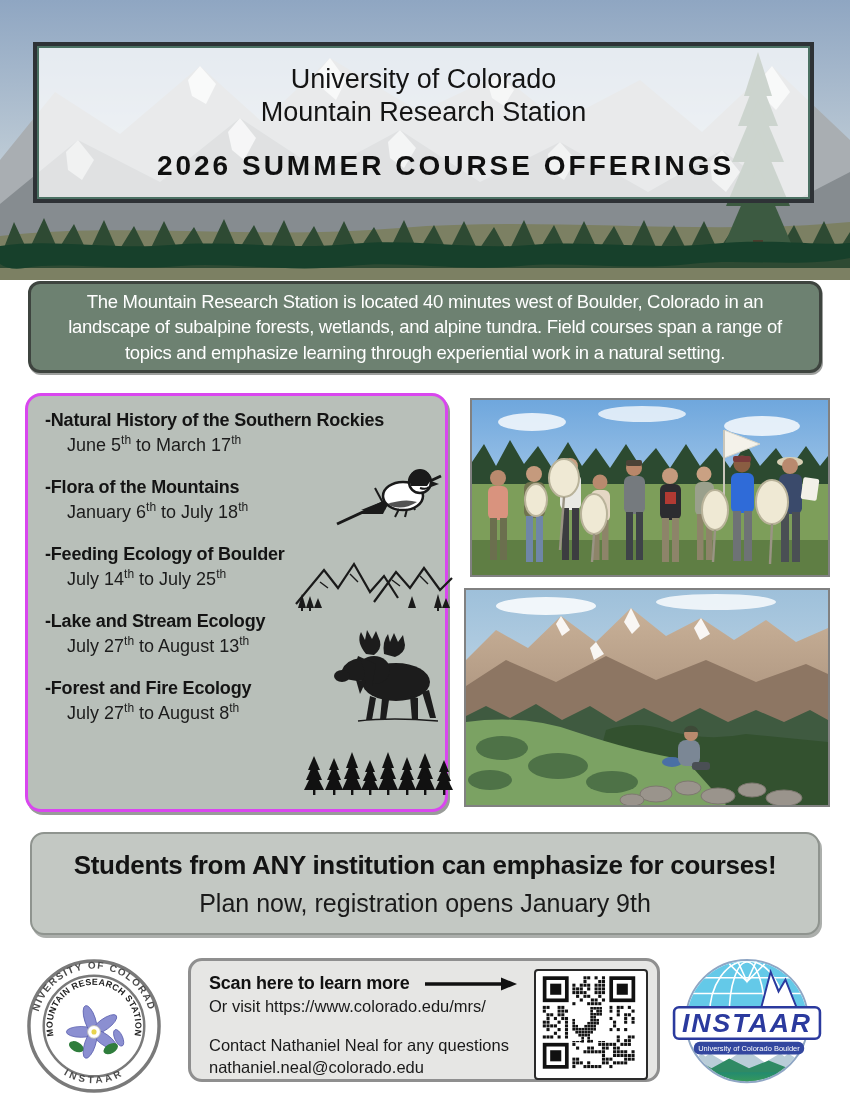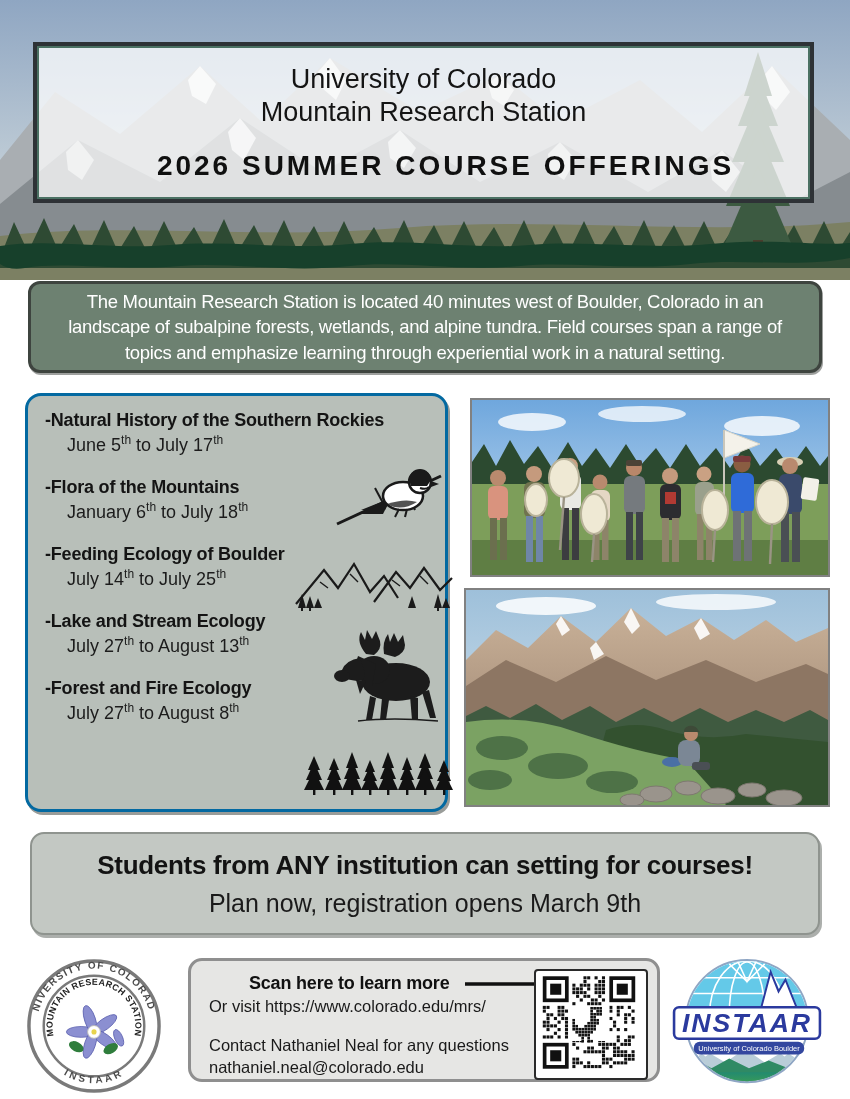--- a/index.html
+++ b/index.html
@@ -18,21 +18,21 @@
 
   
   .intro-box{position:absolute;left:28px;top:281px;width:794px;height:92px;box-sizing:border-box;
              background:#6d8171;border:3px solid #3e443f;border-radius:12px;
              box-shadow:1px 2px 0 rgba(40,45,40,.45);
              display:flex;align-items:center;justify-content:flex-end;padding:8px 14px;}
   .intro-text{color:#fff;font-size:18.5px;letter-spacing:-0.3px;line-height:1.38;text-align:center;font-weight:500;}
 
   
   .course-box{position:absolute;left:25px;top:393px;width:423px;height:419px;box-sizing:border-box;
-              background:#b8bfb9;border:3px solid #0369a1;border-radius:16px;
+              background:#b8bfb9;border:3px solid #d946ef;border-radius:16px;
               box-shadow:2px 3px 0 rgba(70,75,70,.55);padding:14px 0 0 17px;}
   .course{margin-bottom:21px;}
   .course-title{font-size:18px;font-weight:700;letter-spacing:-0.2px;color:#141414;}
   .course-date{font-size:18px;color:#1c1c1c;padding-left:22px;margin-top:2px;}
   .course-date sup{font-size:12px;}
   .ill{position:absolute;}
   .ill-bird{left:295px;top:58px;}
   .ill-mountains{left:262px;top:158px;}
   .ill-moose{left:300px;top:228px;}
   .ill-trees{left:272px;top:352px;}
@@ -49,21 +49,21 @@
               display:flex;flex-direction:column;align-items:center;justify-content:center;}
   .banner-line1{font-size:26px;font-weight:800;letter-spacing:-0.3px;color:#131313;}
   .banner-line2{font-size:25px;margin-top:8px;color:#1a1a1a;}
 
   
   .footer{position:absolute;left:0;top:950px;width:850px;height:149px;}
   .mrs-seal{position:absolute;left:25px;top:7px;width:138px;height:138px;}
   .scan-box{position:absolute;left:188px;top:8px;width:472px;height:124px;box-sizing:border-box;
             background:#e6e6e4;border:3px solid #8f8f8f;border-radius:14px;padding:12px 0 0 18px;}
   .scan-row{display:flex;align-items:center;gap:14px;}
-  .scan-title{font-size:18px;font-weight:700;letter-spacing:-0.2px;color:#111;margin-left:40px;}
+  .scan-title{font-size:18px;font-weight:700;letter-spacing:-0.2px;color:#111;}
   .scan-visit{font-size:16.5px;margin-top:3px;color:#1a1a1a;white-space:nowrap;}
   .scan-contact{font-size:16.5px;margin-top:20px;color:#1a1a1a;white-space:nowrap;}
   .scan-email{font-size:16.5px;margin-top:3px;color:#1a1a1a;}
   .qr-wrap{position:absolute;right:9px;top:8px;width:110px;height:107px;background:#fff;
            border:2px solid #2a2a2a;border-radius:4px;}
   .instaar-logo{position:absolute;left:668px;top:6px;width:158px;height:138px;}
 </style>
 </head>
 <body>
 
@@ -115,21 +115,21 @@
     <div class="main-title">2026 SUMMER COURSE OFFERINGS</div>
   </div>
 
   <div class="intro-box">
     <div class="intro-text">The Mountain Research Station is located 40 minutes west of Boulder, Colorado in an landscape of subalpine forests, wetlands, and alpine tundra. Field courses span a range of topics and emphasize learning through experiential work in a natural setting.</div>
   </div>
 
   <div class="course-box">
     <div class="course">
       <div class="course-title">-Natural History of the Southern Rockies</div>
-      <div class="course-date"><span>June 5</span><sup>th</sup><span> to </span><span>July 17</span><sup>th</sup></div>
+      <div class="course-date"><span>June 5</span><sup>th</sup><span> to </span><span>March 17</span><sup>th</sup></div>
     </div>
     <div class="course">
       <div class="course-title">-Flora of the Mountains</div>
       <div class="course-date"><span>January 6</span><sup>th</sup><span> to </span><span>July 18</span><sup>th</sup></div>
     </div>
     <div class="course">
       <div class="course-title">-Feeding Ecology of Boulder</div>
       <div class="course-date"><span>July 14</span><sup>th</sup><span> to </span><span>July 25</span><sup>th</sup></div>
     </div>
     <div class="course">
@@ -390,22 +390,22 @@
     <g>
       <ellipse cx="206" cy="172" rx="10" ry="5" fill="#4a6fa5"></ellipse>
       <rect x="212" y="150" width="22" height="26" rx="8" fill="#7b8795"></rect>
       <circle cx="225" cy="144" r="7" fill="#b98a6e"></circle>
       <path d="M218,140 a8,8 0 0 1 14,0 l2,2 l-16,0 Z" fill="#3e4a38"></path>
       <rect x="226" y="172" width="18" height="8" rx="3" fill="#4a4f54"></rect>
     </g>
   </svg>
 
   <div class="banner-box">
-    <div class="banner-line1">Students from ANY institution can setting for courses!</div>
-    <div class="banner-line2">Plan now, registration opens March 9th</div>
+    <div class="banner-line1">Students from ANY institution can emphasize for courses!</div>
+    <div class="banner-line2">Plan now, registration opens January 9th</div>
   </div>
 
   <div class="footer">
 
     <svg class="mrs-seal" viewBox="0 0 140 140">
       <circle cx="70" cy="70" r="66" fill="#fff" stroke="#7a7a7a" stroke-width="3.5"></circle>
       <circle cx="70" cy="70" r="51" fill="none" stroke="#7a7a7a" stroke-width="2.5"></circle>
       <defs>
         <path id="sealTop" d="M14.2,54 A58,58 0 0 1 125.8,54"></path>
         <path id="sealBottom" d="M20.8,100.7 A58,58 0 0 0 119.2,100.7"></path>

